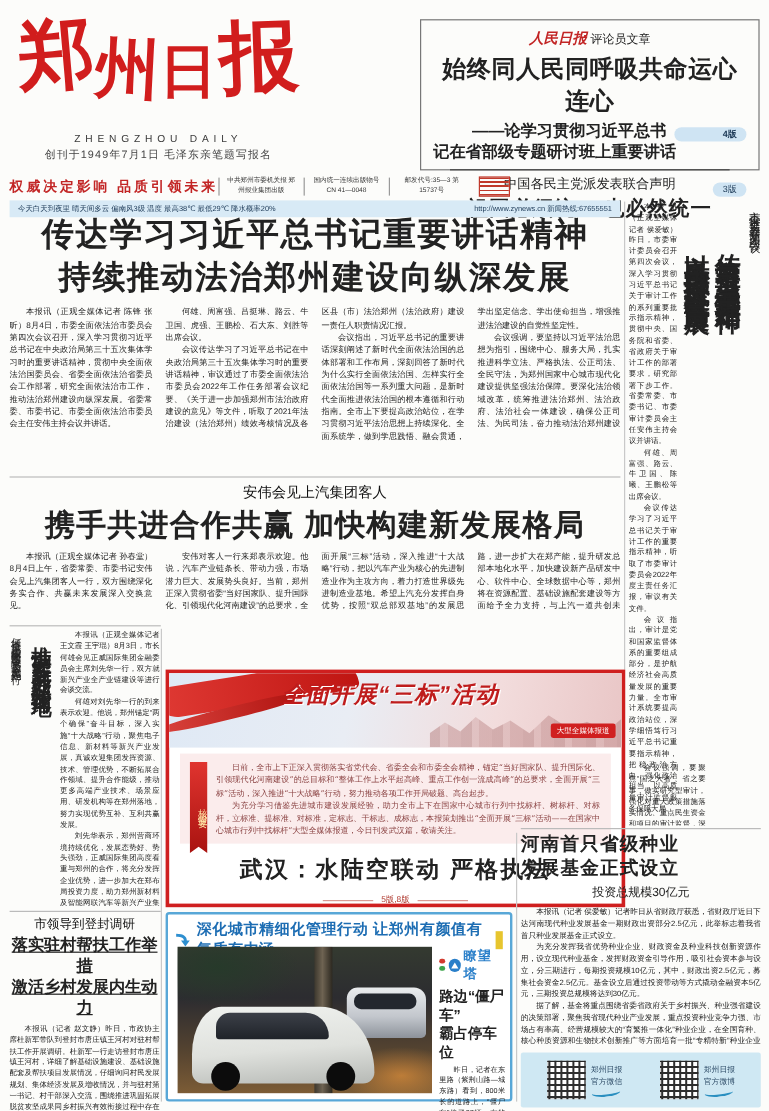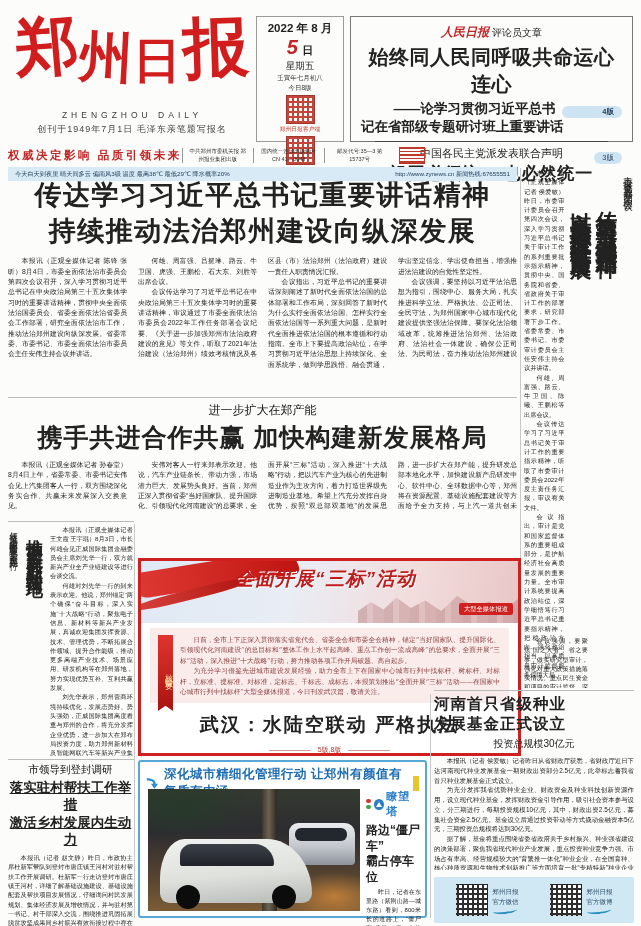--- a/index.html
+++ b/index.html
@@ -191,33 +191,20 @@
     <div class="mh-title">
       <span class="mc mc1">郑</span>
       <span class="mc mc2">州</span>
       <span class="mc mc3">日</span>
       <span class="mc mc4">报</span>
     </div>
     <div class="mh-eng">ZHENGZHOU DAILY</div>
     <div class="mh-found">创刊于1949年7月1日 毛泽东亲笔题写报名</div>
   </div>
 
-  <div class="abs datebox">
-    <div class="dx-ym">2022 年 8 月</div>
-    <div>
-      <span class="dx-day">5</span>
-      <span class="dx-du">日</span>
-    </div>
-    <div class="dx-week">星期五</div>
-    <div class="dx-small">壬寅年七月初八</div>
-    <div class="dx-small">今日8版</div>
-    <div class="qr red dx-qr"></div>
-    <div class="dx-cap">郑州日报客户端</div>
-    <div class="qr red dx-qr"></div>
-  </div>
 
   <div class="abs topnews">
     <div class="tn-tag">
       <span class="tn-red">人民日报</span><span>评论员文章</span>
     </div>
     <div class="tn-h1">始终同人民同呼吸共命运心连心</div>
     <div class="tn-h2">
       <span class="pill">4版</span>
       <span>——论学习贯彻习近平总书记在省部级专题研讨班上重要讲话</span>
     </div>
@@ -269,21 +256,21 @@
       <div>以高质量审计护航经济社会高质量发展</div>
     </div>
     <div class="sb-kicker">市委审计委员会召开第四次会议</div>
   </div>
   <div class="abs sb-bottom">
     <p>会议强调，要聚焦“国之大者”、省之要事，做实研究型审计，强化对重大政策措施落实情况、重点民生资金和项目的审计监督，深化审计领域改革，完善审计工作机制，锻造高素质专业化审计铁军，以实际行动迎接党的二十大胜利召开。</p>
   </div>
 
   <div class="abs hline" style="left:8px;top:397px;width:509px;"></div>
   <div class="abs anwei">
-    <div class="kicker" style="font-size:12px;">进一步扩大在郑产能</div>
+    <div class="kicker" style="font-size:12px;">安伟会见上汽集团客人</div>
     <div class="headline">携手共进合作共赢  加快构建新发展格局</div>
     <div class="body-cols anweibody">
       <p>本报讯（正观全媒体记者 孙春堂）8月4日上午，省委常委、市委书记安伟会见上汽集团客人一行，双方围绕深化务实合作、共赢未来发展深入交换意见。</p>
       <p>安伟对客人一行来郑表示欢迎。他说，汽车产业链条长、带动力强，市场潜力巨大、发展势头良好。当前，郑州正深入贯彻省委“当好国家队、提升国际化、引领现代化河南建设”的总要求，全面开展“三标”活动，深入推进“十大战略”行动，把以汽车产业为核心的先进制造业作为主攻方向，着力打造世界级先进制造业基地。希望上汽充分发挥自身优势，按照“双总部双基地”的发展思路，进一步扩大在郑产能，提升研发总部本地化水平，加快建设新产品研发中心、软件中心、全球数据中心等，郑州将在资源配置、基础设施配套建设等方面给予全力支持，与上汽一道共创未来、合作共赢，为助推构建以国内大循环为主体、国内国际双循环相互促进的新发展格局贡献力量。</p>
 
     </div>
   </div>
 
   <div class="abs hline" style="left:8px;top:521px;width:126px;"></div>
   <div class="abs vline" style="left:134px;top:524px;height:394px;"></div>

